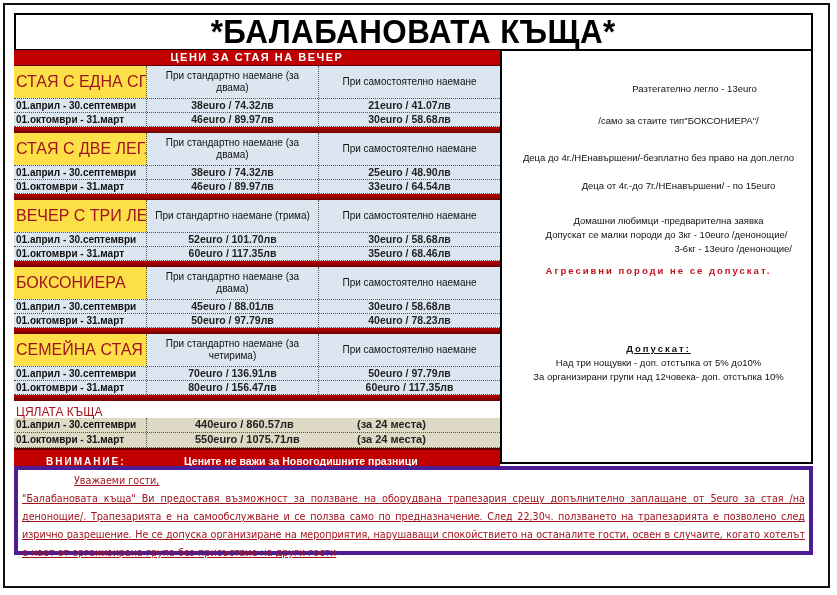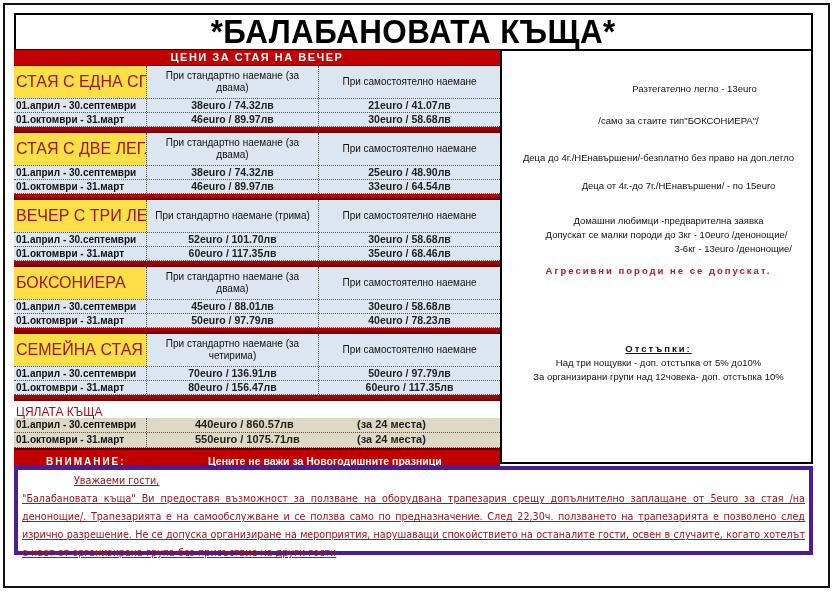--- a/index.html
+++ b/index.html
@@ -18,21 +18,21 @@
   .hdr { height:33px; background:#dce6f1; }
   .hdr .c1 { background:#fde047; color:#a0141e; font-weight:normal; font-size:16px; display:flex; align-items:center; }
   .hdr .c2, .hdr .c3 { font-size:10px; color:#111; display:flex; align-items:center; justify-content:center; line-height:12px; padding:0 4px; }
   .prow { height:14px; line-height:13px; background:#dce6f1; }
   .prow .c2, .prow .c3 { font-size:10.5px; font-weight:bold; color:#222; }
   .sep { height:6px; background:linear-gradient(#c00000,#6b0000); }
   .whole-title { height:17px; background:#fff; padding-left:2px; font-size:12px; color:#a0141e; font-family:"Liberation Sans", sans-serif; line-height:22px; }
   .wrow { height:14px; line-height:13px; background:#ddd9c4; display:flex; border-bottom:1px dotted #555; }
   .wrow .c2 { text-align:left; padding-left:48px; border-right:none; font-size:11px; font-weight:bold; color:#222; width:210px; }
   .wrow .c3 { text-align:left; font-size:11px; font-weight:bold; color:#222; padding-left:0; }
-  .attn { height:22px; background:#c00000; display:flex; align-items:center; color:#fff; font-family:"Liberation Sans", sans-serif; font-weight:bold; font-size:10px; border-top:2px solid #5a0000;gap:24px; }
+  .attn { height:22px; background:#c00000; display:flex; align-items:center; color:#fff; font-family:"Liberation Sans", sans-serif; font-weight:bold; font-size:10px; border-top:2px solid #5a0000; }
   .attn .lbl { width:160px; padding-left:32px; letter-spacing:2px; box-sizing:border-box; }
   .attn .msg { padding-left:10px; font-size:10.5px; }
   .note { position:absolute; font-family:"Liberation Sans", sans-serif; font-size:9.5px; color:#111; text-align:center; width:313px; left:0; }
   .note.red { color:#c0141e; font-weight:bold; letter-spacing:2px; }
   .note.bold-u { font-weight:bold; text-decoration:underline; letter-spacing:2px; }
   .bottom-box { position:absolute; left:14px; top:466px; width:799px; height:89px; border:4px solid #4c1d95; box-sizing:border-box; background:#fff; padding:2px 4px; font-family:"DejaVu Sans", sans-serif; font-size:9.6px; color:#a0141e; line-height:18px; }
   .bottom-box .greet { padding-left:52px; text-decoration:underline; }
   .bottom-box .para { text-align:justify; text-decoration:underline; }
 </style>
 </head>
@@ -164,21 +164,21 @@
 
 <div class="right-box">
   <div class="note" style="top:32px; padding-left:36px;">Разтегателно легло - 13euro</div>
   <div class="note" style="top:64px; padding-left:20px;">/само за стаите тип"БОКСОНИЕРА"/</div>
   <div class="note" style="top:101px;">Деца до 4г./НЕнавършени/-безплатно без право на доп.легло</div>
   <div class="note" style="top:129px; padding-left:20px;">Деца от 4г.-до 7г./НЕнавършени/ - по 15euro</div>
   <div class="note" style="top:164px; padding-left:10px;">Домашни любимци -предварителна заявка</div>
   <div class="note" style="top:178px;padding-left:8px;">Допускат се малки породи до  3кг - 10euro /денонощие/</div>
   <div class="note" style="top:192px; text-align:right; width:290px;">3-6кг - 13euro /денонощие/</div>
   <div class="note red" style="top:214px;">Агресивни породи не се допускат.</div>
-  <div class="note bold-u" style="top:292px;">Отстъпки:</div>
+  <div class="note bold-u" style="top:292px;">Допускат:</div>
   <div class="note" style="top:306px;">Над три нощувки - доп. отстъпка от 5% до10%</div>
   <div class="note" style="top:320px;">За организирани групи над 12човека- доп. отстъпка 10%</div>
 </div>
 
 <div class="bottom-box">
   <div class="greet">Уважаеми гости,</div>
   <div class="para">"Балабановата къща" Ви предоставя възможност за ползване на оборудвана трапезария срещу допълнително заплащане от 5euro за стая /на денонощие/. Трапезарията е на самообслужване и се ползва само по предназначение. След 22,30ч. ползването на трапезарията е позволено след изрично разрешение. Не се допуска организиране на мероприятия, нарушаващи спокойствието на останалите гости, освен в случаите, когато хотелът е нает от организирана група без присъствие на други гости</div>
 </div>
 
 </body></html>

